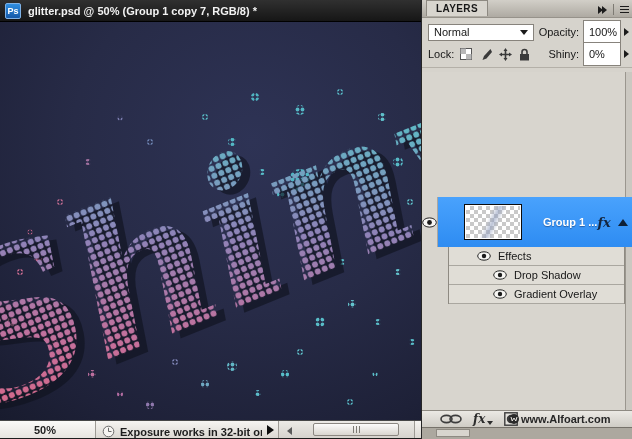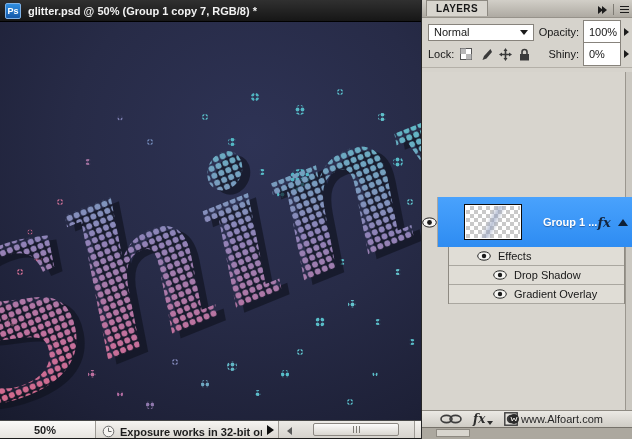--- a/index.html
+++ b/index.html
@@ -96,21 +96,21 @@
   .fx-row span.lbl { margin-left:7px; }
 
   .panel-bottom-bar { position:absolute; left:0; right:0; bottom:12px; height:17px;
                       background:linear-gradient(#ebe9e4,#cfccc5); border-top:1px solid #8e8a82;
                       display:flex; align-items:center; padding-left:18px; gap:11px; }
   .bb-fx { font-family:"DejaVu Serif", serif; font-style:italic; font-weight:bold; font-size:12px; color:#2c2c2c;
            display:flex; align-items:flex-end; }
   .bb-fx .mini-tri { width:0; height:0; border-top:4px solid #2c2c2c; border-left:3px solid transparent;
                      border-right:3px solid transparent; margin:0 0 1px 2px; }
   .watermark { position:absolute; left:86px; top:2px; display:flex; align-items:center; gap:1px;
-               font-size:11px; font-weight:normal; color:#262626; white-space:nowrap; }
+               font-size:11px; font-weight:bold; color:#262626; white-space:nowrap; }
   .panel-footer { position:absolute; left:0; right:0; bottom:0; height:12px; background:#aca89f; border-top:1px solid #76726a; }
   .footer-tab { width:34px; height:8px; margin:1px 0 0 14px; background:#d8d5ce; border:1px solid #8e8a82; }
 </style>
 </head>
 <body>
 
 <div class="stage">
 
   <div class="doc-window">
 

